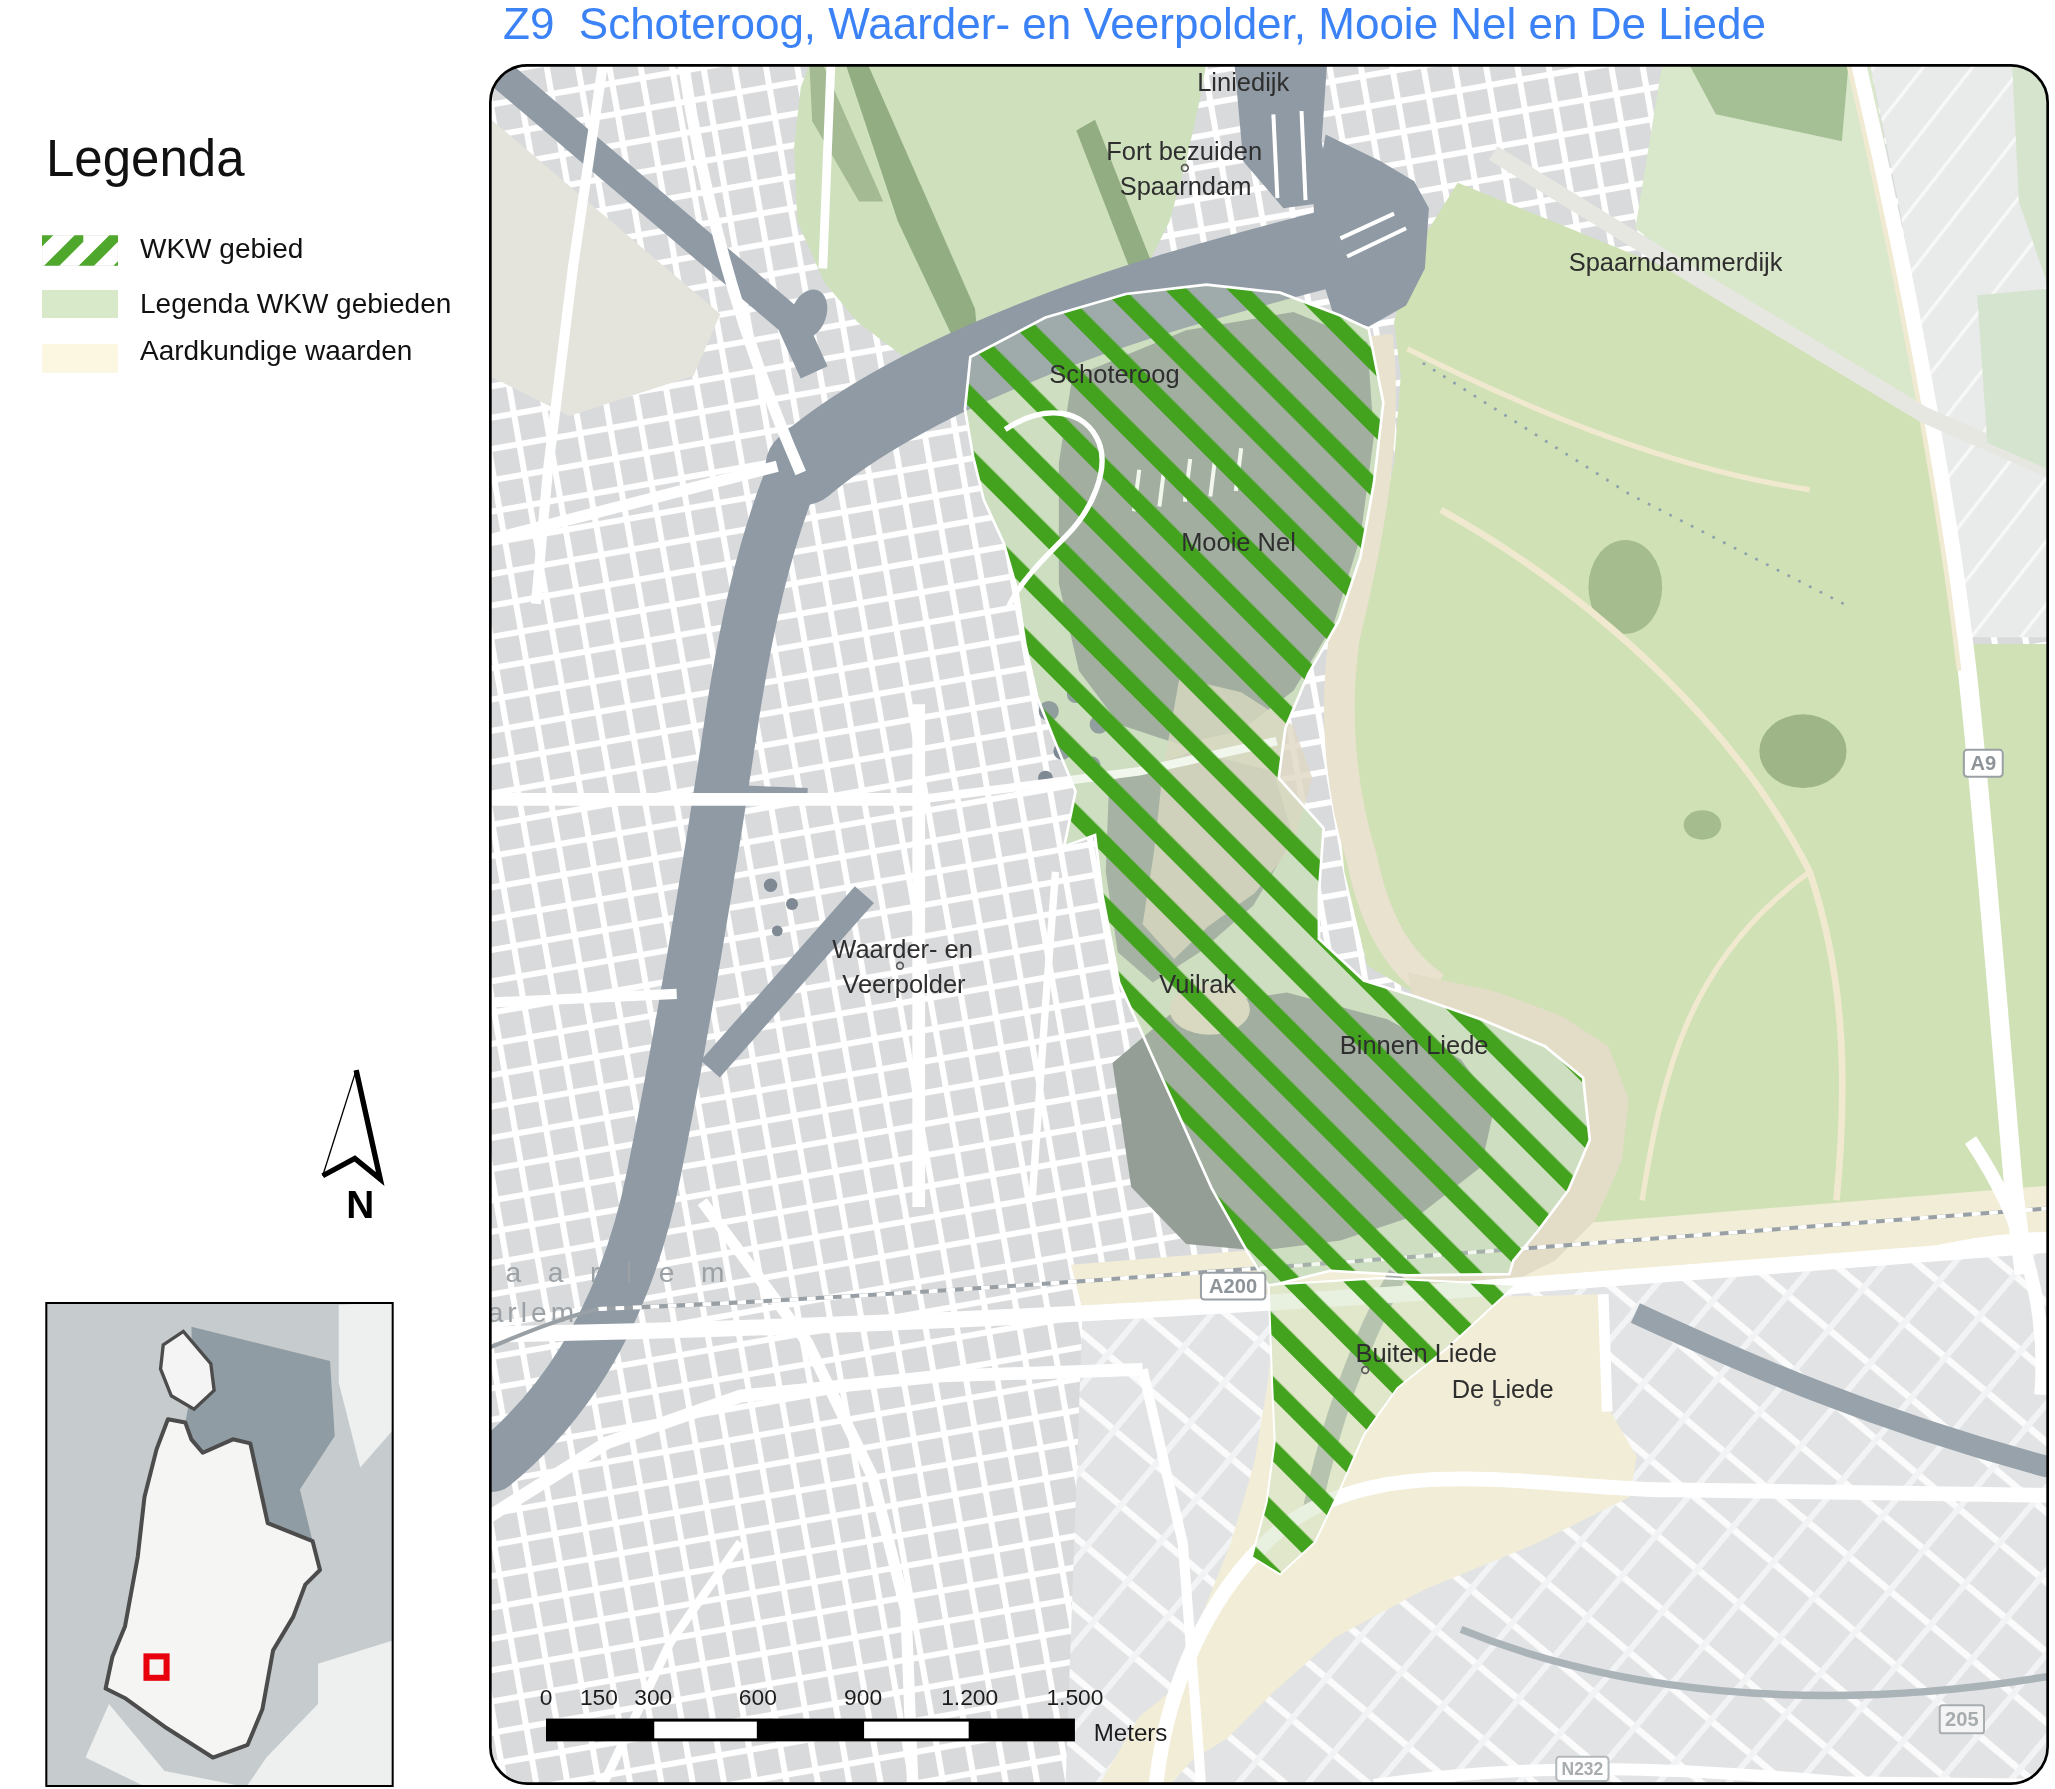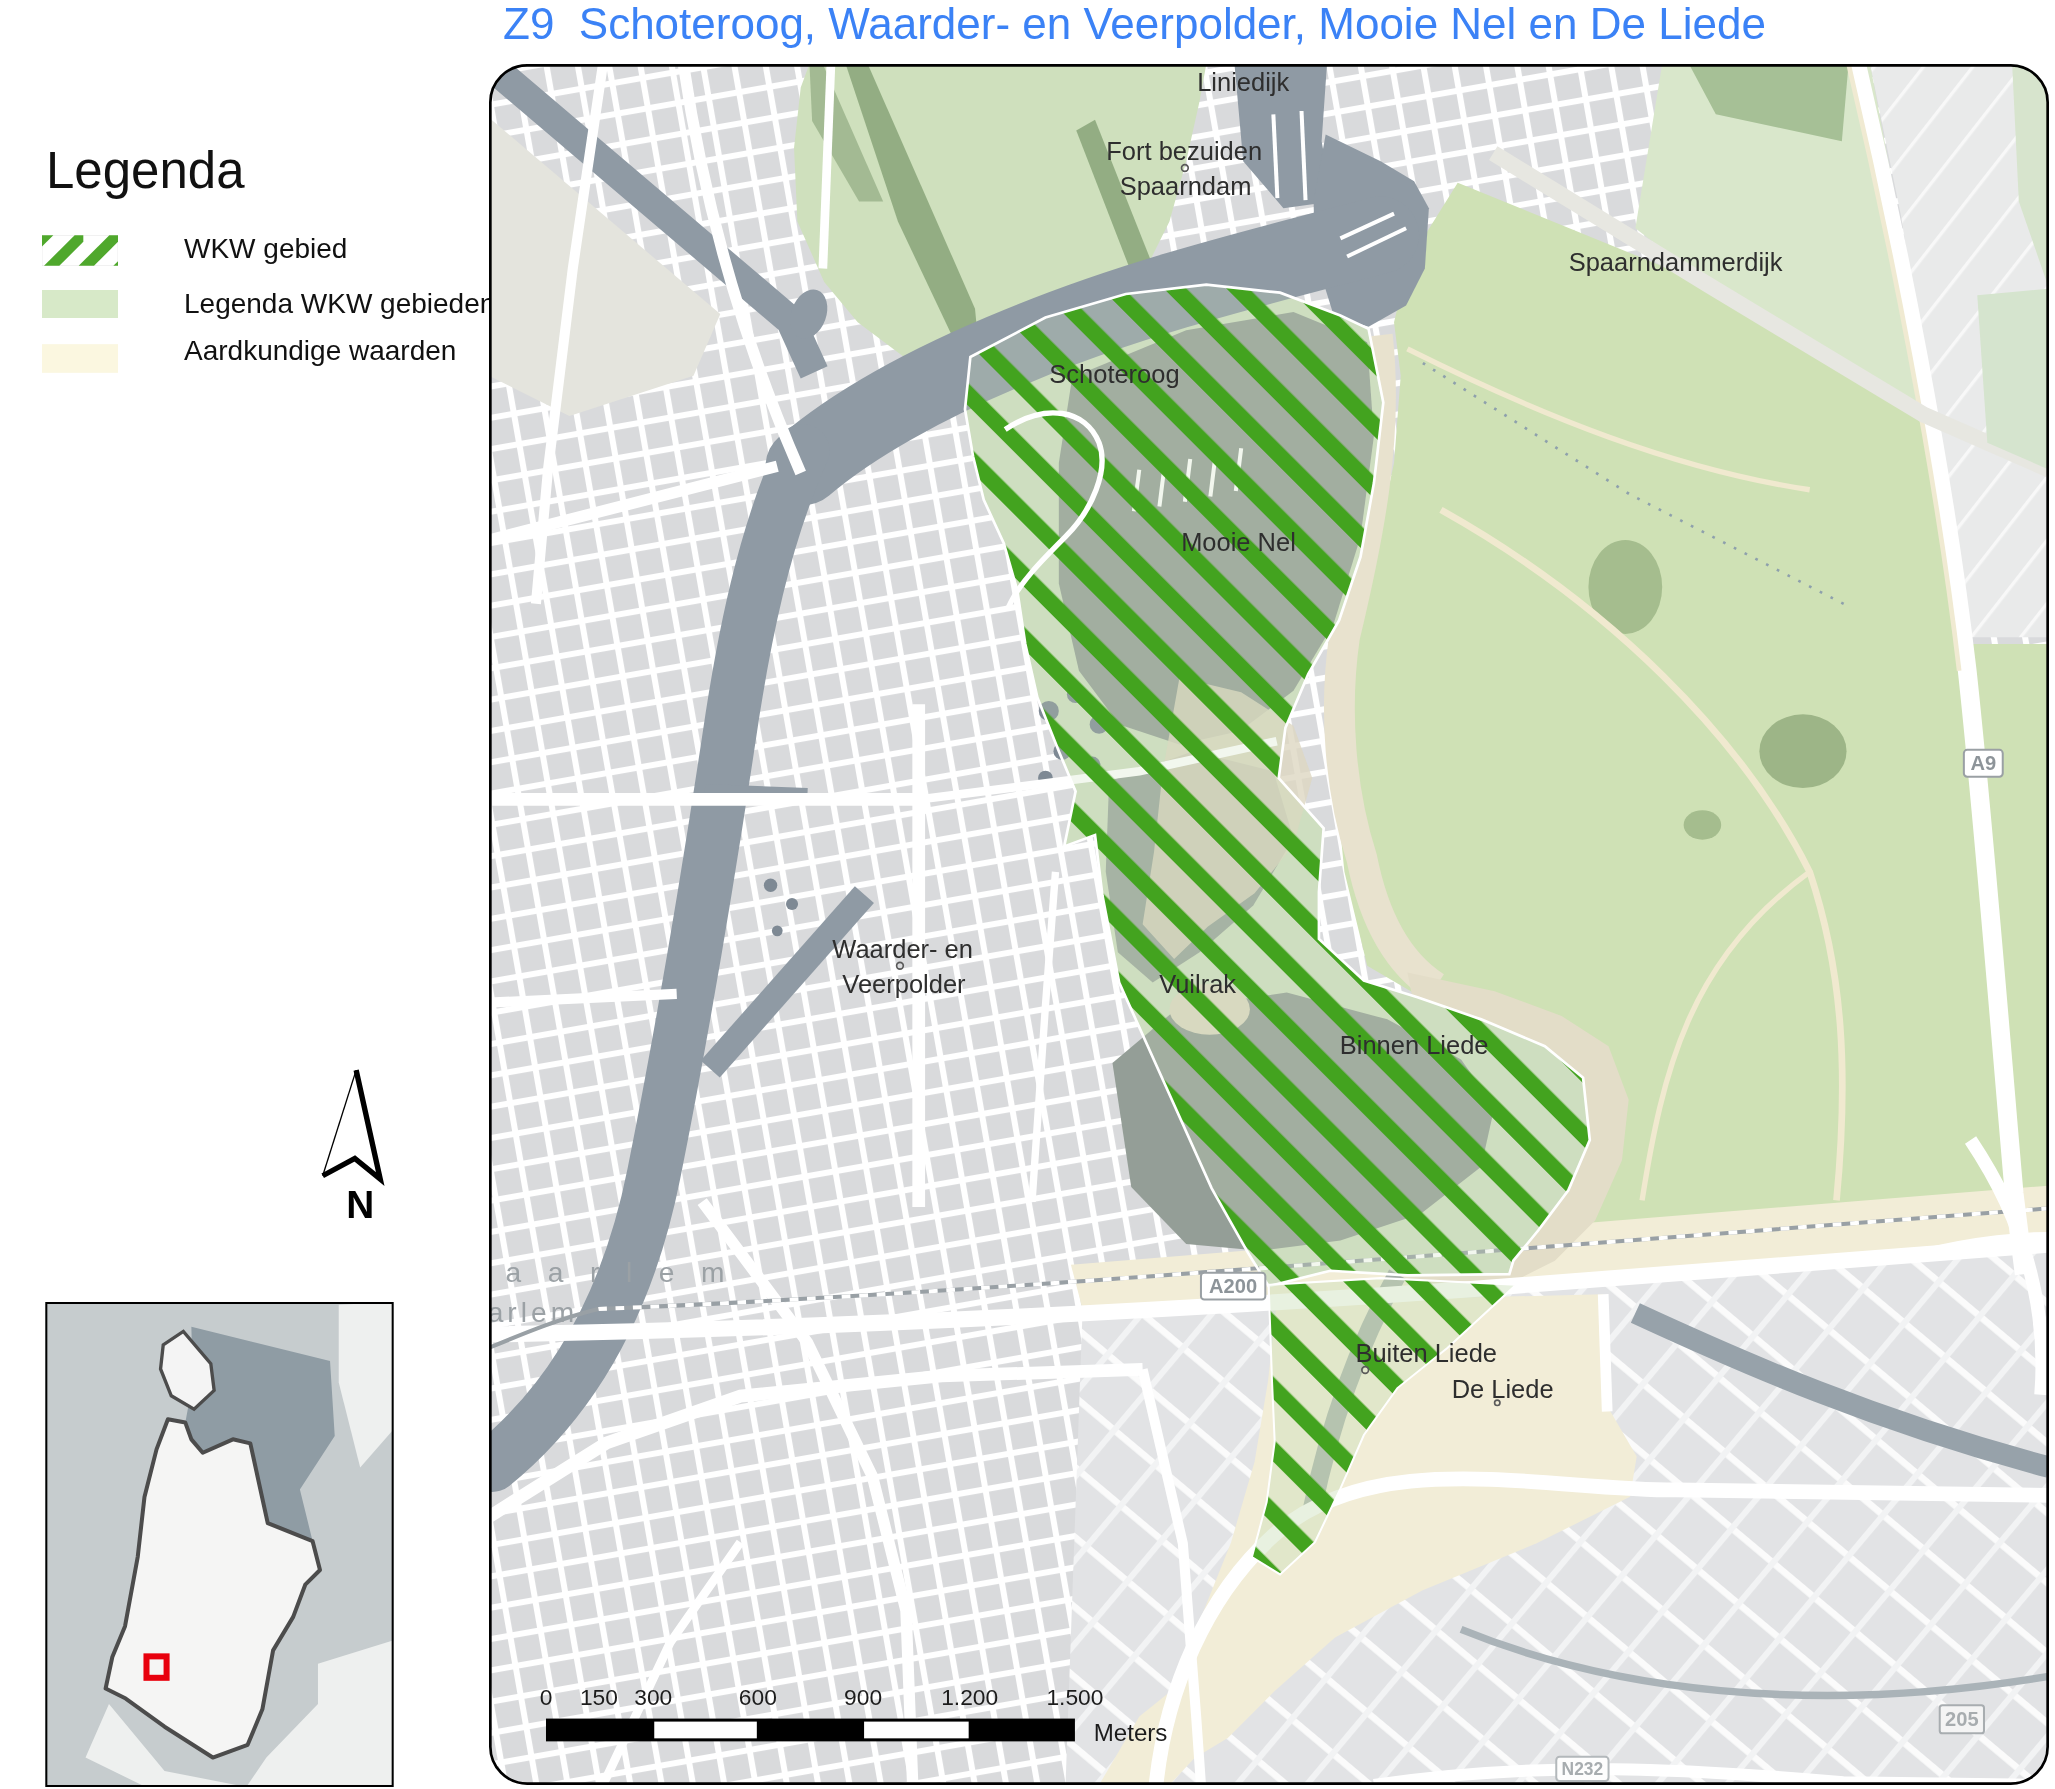--- a/index.html
+++ b/index.html
@@ -1,19 +1,19 @@
 <!DOCTYPE html>
 <html style="font-size:10.7px"><head><meta charset="utf-8">
 <style>
 html,body{margin:0;padding:0;}
 body{width:2056px;height:1789px;background:#ffffff;position:relative;overflow:hidden;
      font-family:"Liberation Sans",sans-serif;}
 .title{position:absolute;left:503px;top:-1.3px;font-size:44px;color:#3b82f6;white-space:pre;}
-.leg-h{position:absolute;left:46px;top:141px;font-size:51px;color:#111;}
-.leg-t{position:absolute;font-size:28px;color:#111;margin-left:44px;}
+.leg-h{position:absolute;left:46px;top:129px;font-size:51px;color:#111;}
+.leg-t{position:absolute;font-size:28px;color:#111;}
 </style></head><body>
 
 <div class="title">Z9  Schoteroog, Waarder- en Veerpolder, Mooie Nel en De Liede</div>
 
 <div class="leg-h">Legenda</div>
 
 <svg style="position:absolute;left:42px;top:235px" width="76" height="31" viewBox="0 0 114 46">
  <rect x="0" y="0" width="114" height="46" fill="#ffffff" stroke="#e3e3e3" stroke-width="1"></rect>
  <g fill="#4fa82c">
   <polygon points="0,0 17,0 0,17"></polygon>

